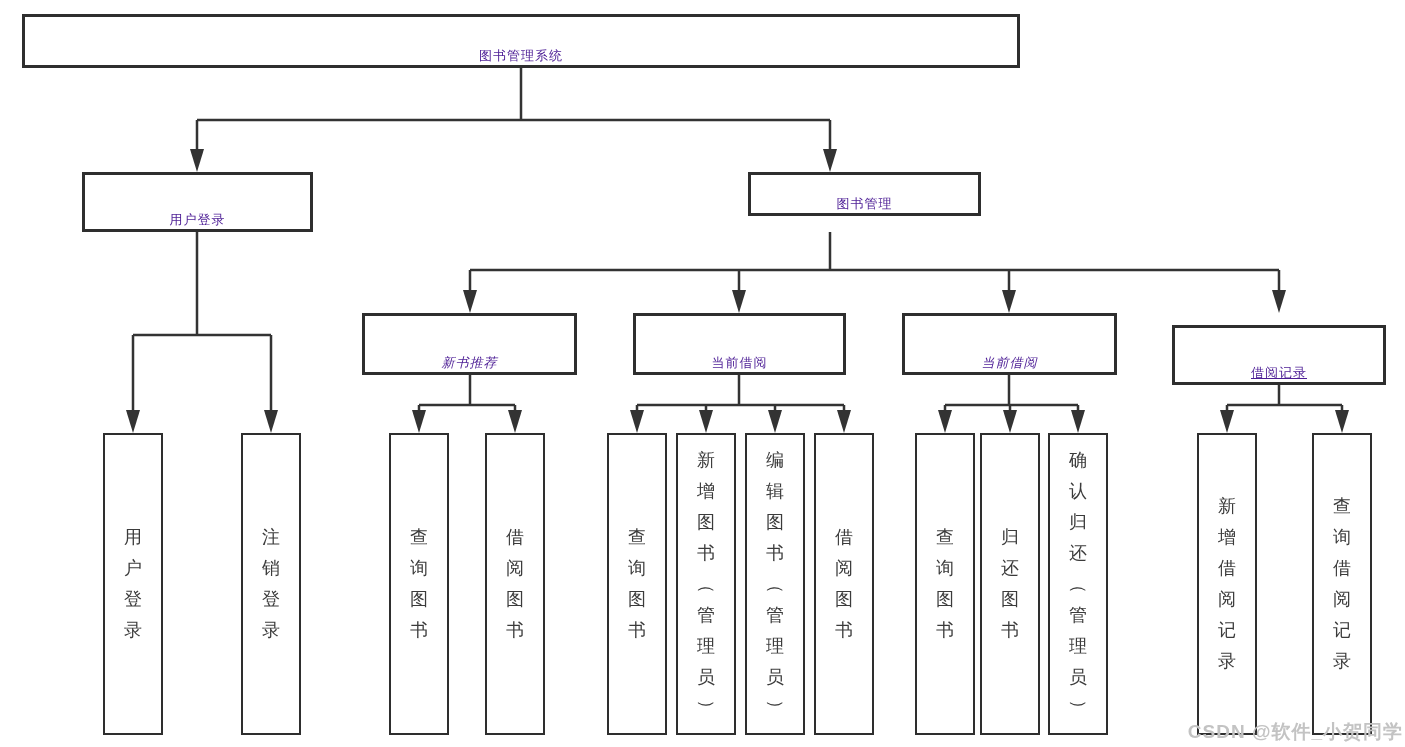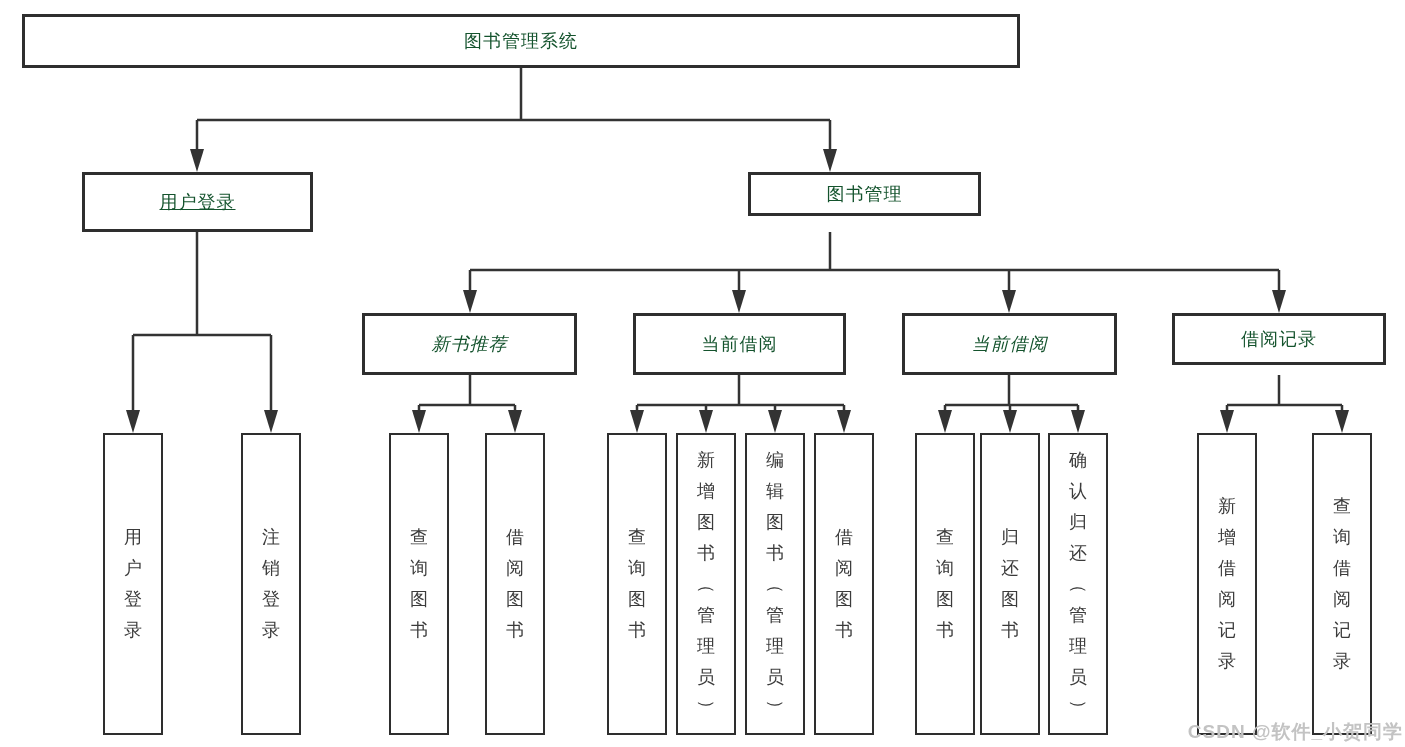--- a/index.html
+++ b/index.html
@@ -14,24 +14,24 @@
   svg.connectors {
     position: absolute;
     left: 0; top: 0;
     z-index: 1;
   }
   .hbox {
     position: absolute;
     background: #ffffff;
     border: 3px solid #2e2e2e;
     display: flex;
-    align-items: center;
+    align-items: flex-end;
     justify-content: center;
-    font-size: 18px;
-    color: #14532d;
+    font-size: 13px;
+    color: #4c1d95;
     letter-spacing: 1px;
     z-index: 2;
   }
   .vbox {
     position: absolute;
     top: 433px;
     width: 60px;
     height: 302px;
     background: #ffffff;
     border: 2.5px solid #2e2e2e;
@@ -103,37 +103,37 @@
       <polygon points="1071,410 1085,410 1078,433"></polygon>
       <polygon points="1220,410 1234,410 1227,433"></polygon>
       <polygon points="1335,410 1349,410 1342,433"></polygon>
     </g>
   </svg>
 
   <div class="hbox" style="left:22px; top:14px; width:998px; height:54px;">
     <span>图书管理系统</span>
   </div>
 
-  <div class="hbox" style="left:82px; top:172px; width:231px; height:60px;text-decoration:underline;">
+  <div class="hbox" style="left:82px; top:172px; width:231px; height:60px;">
     <span>用户登录</span>
   </div>
   <div class="hbox" style="left:713px; top:172px; width:233px; height:44px;margin-left:35px;">
     <span>图书管理</span>
   </div>
 
   <div class="hbox" style="left:362px; top:313px; width:215px; height:62px;font-style:italic;">
     <span>新书推荐</span>
   </div>
   <div class="hbox" style="left:633px; top:313px; width:213px; height:62px;">
     <span>当前借阅</span>
   </div>
   <div class="hbox" style="left:902px; top:313px; width:215px; height:62px;font-style:italic;">
     <span>当前借阅</span>
   </div>
-  <div class="hbox" style="left:1172px; top:313px; width:214px; height:52px;">
+  <div class="hbox" style="left:1172px; top:325px; width:214px; height:60px;text-decoration:underline;">
     <span>借阅记录</span>
   </div>
 
   <div class="vbox" style="left:103px;">
     <span class="vlabel">
         <span class="vchar">用</span>
         <span class="vchar">户</span>
         <span class="vchar">登</span>
         <span class="vchar">录</span>
       </span>

